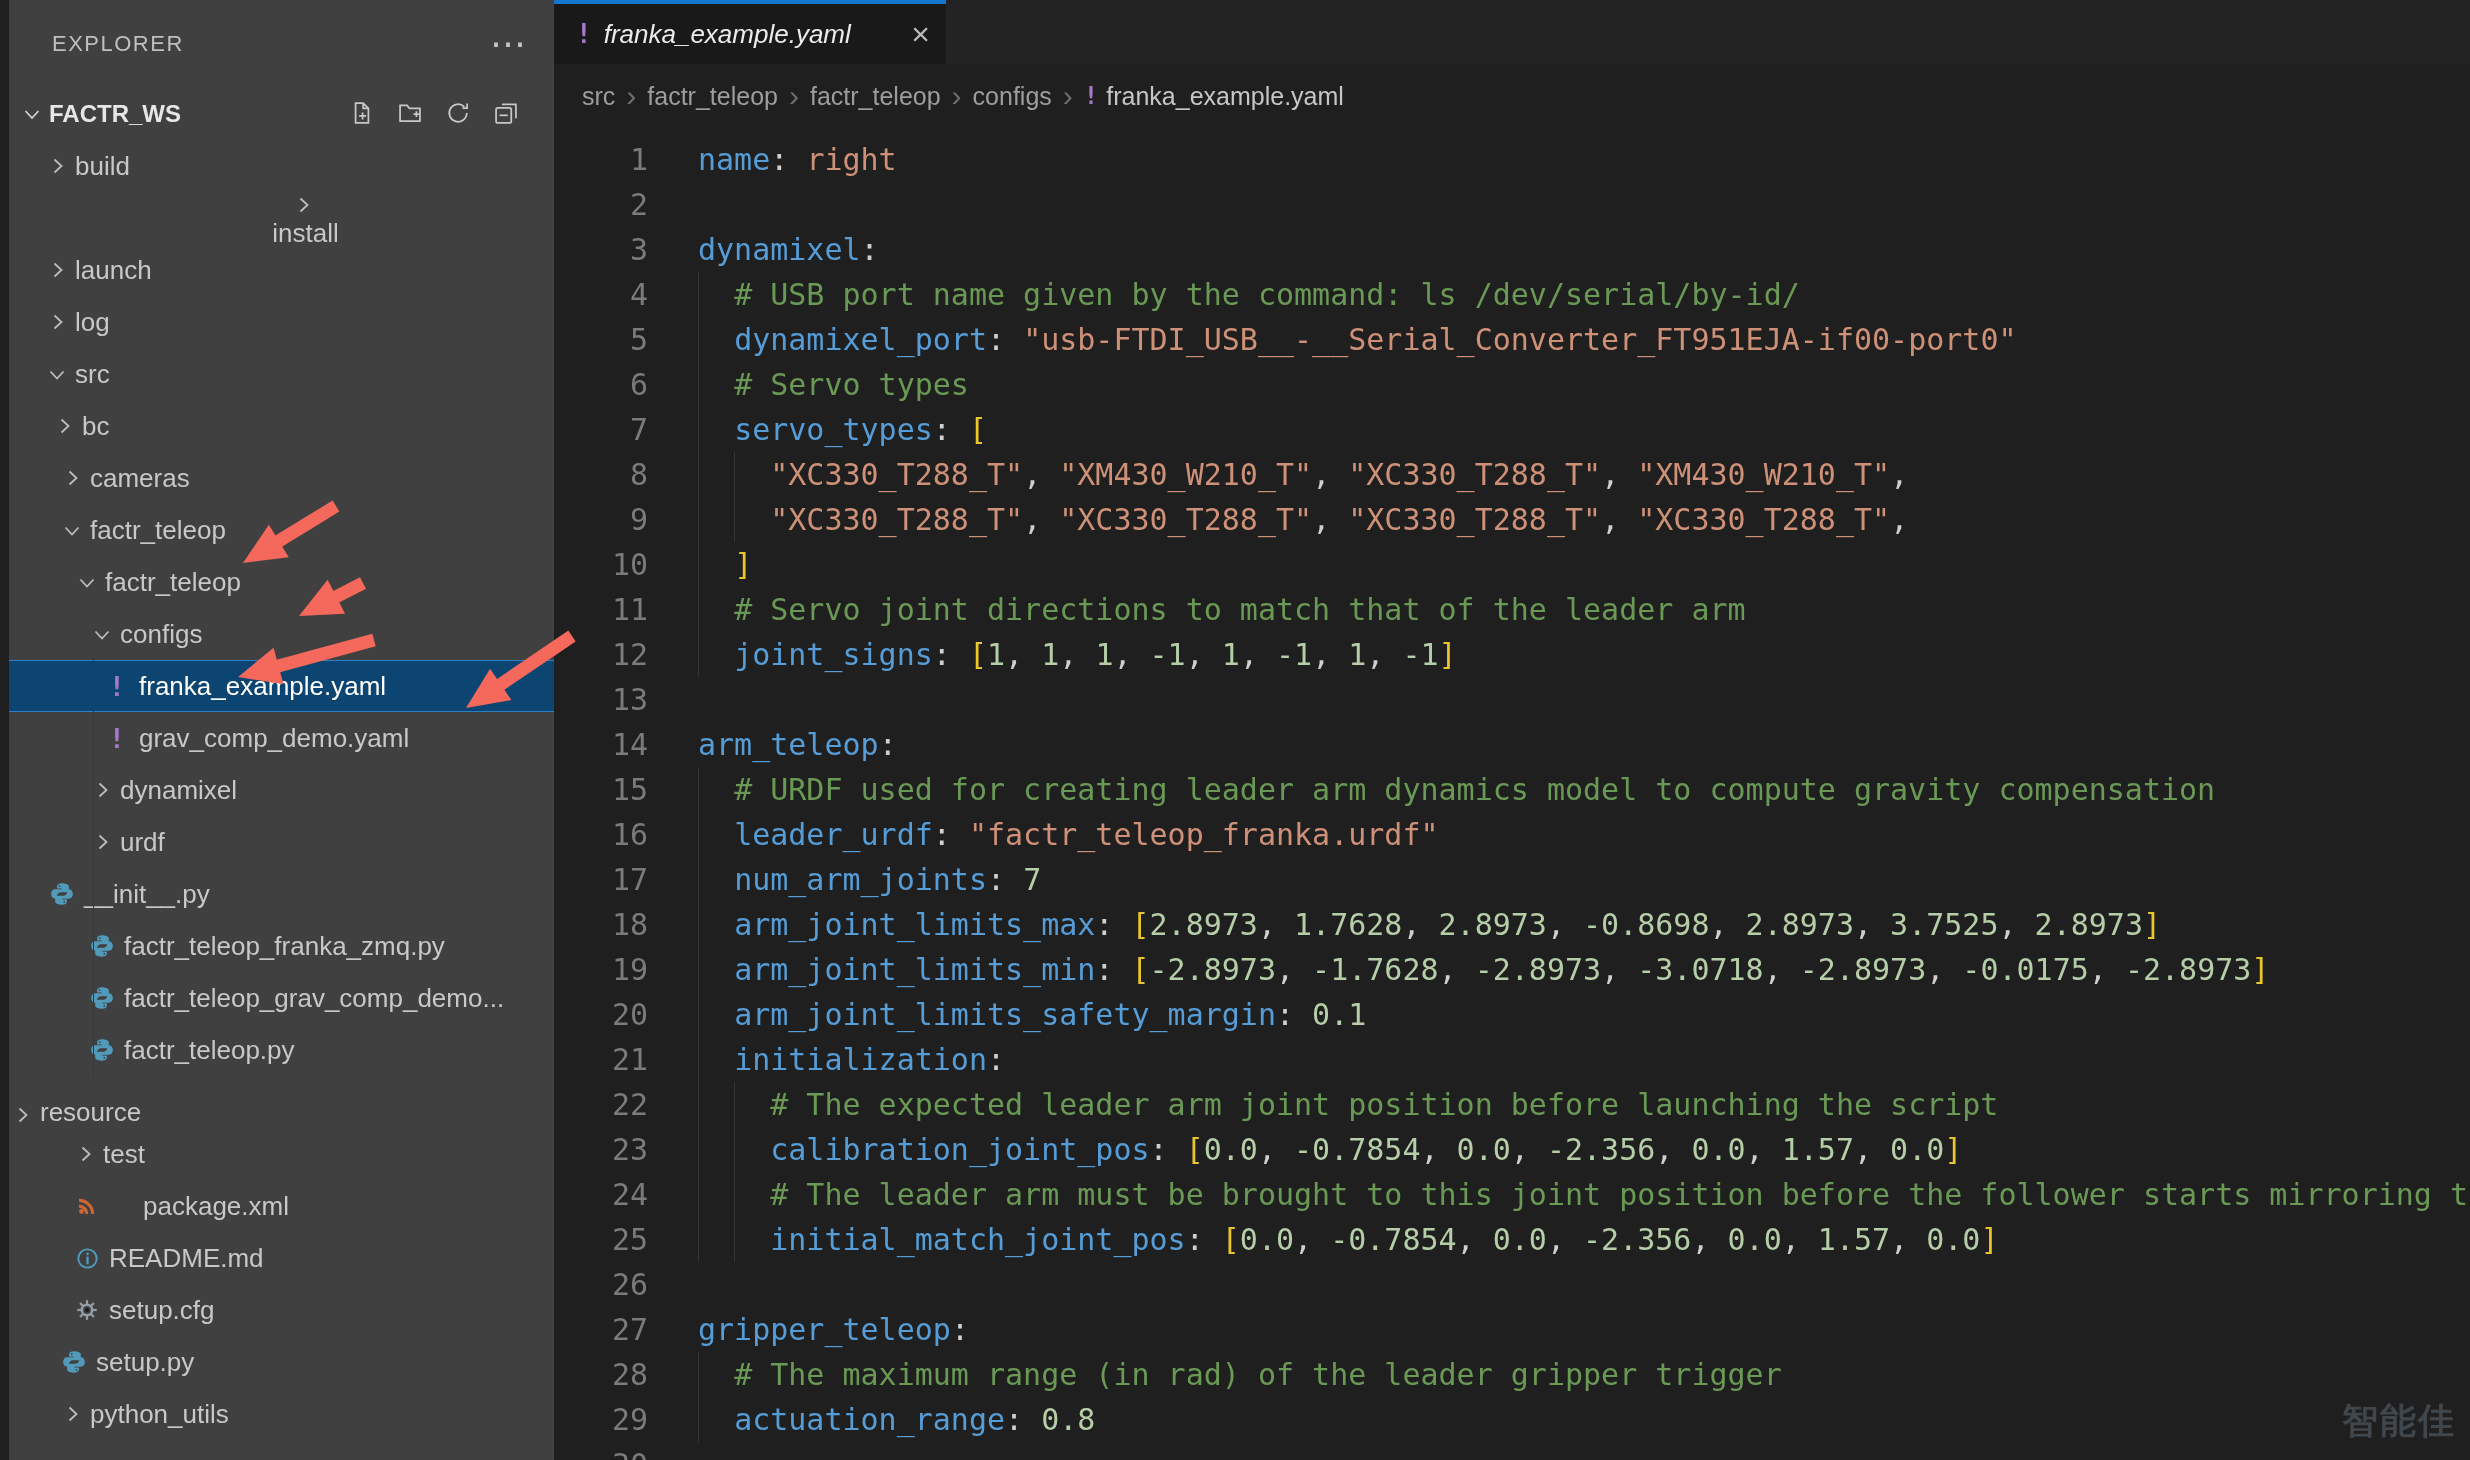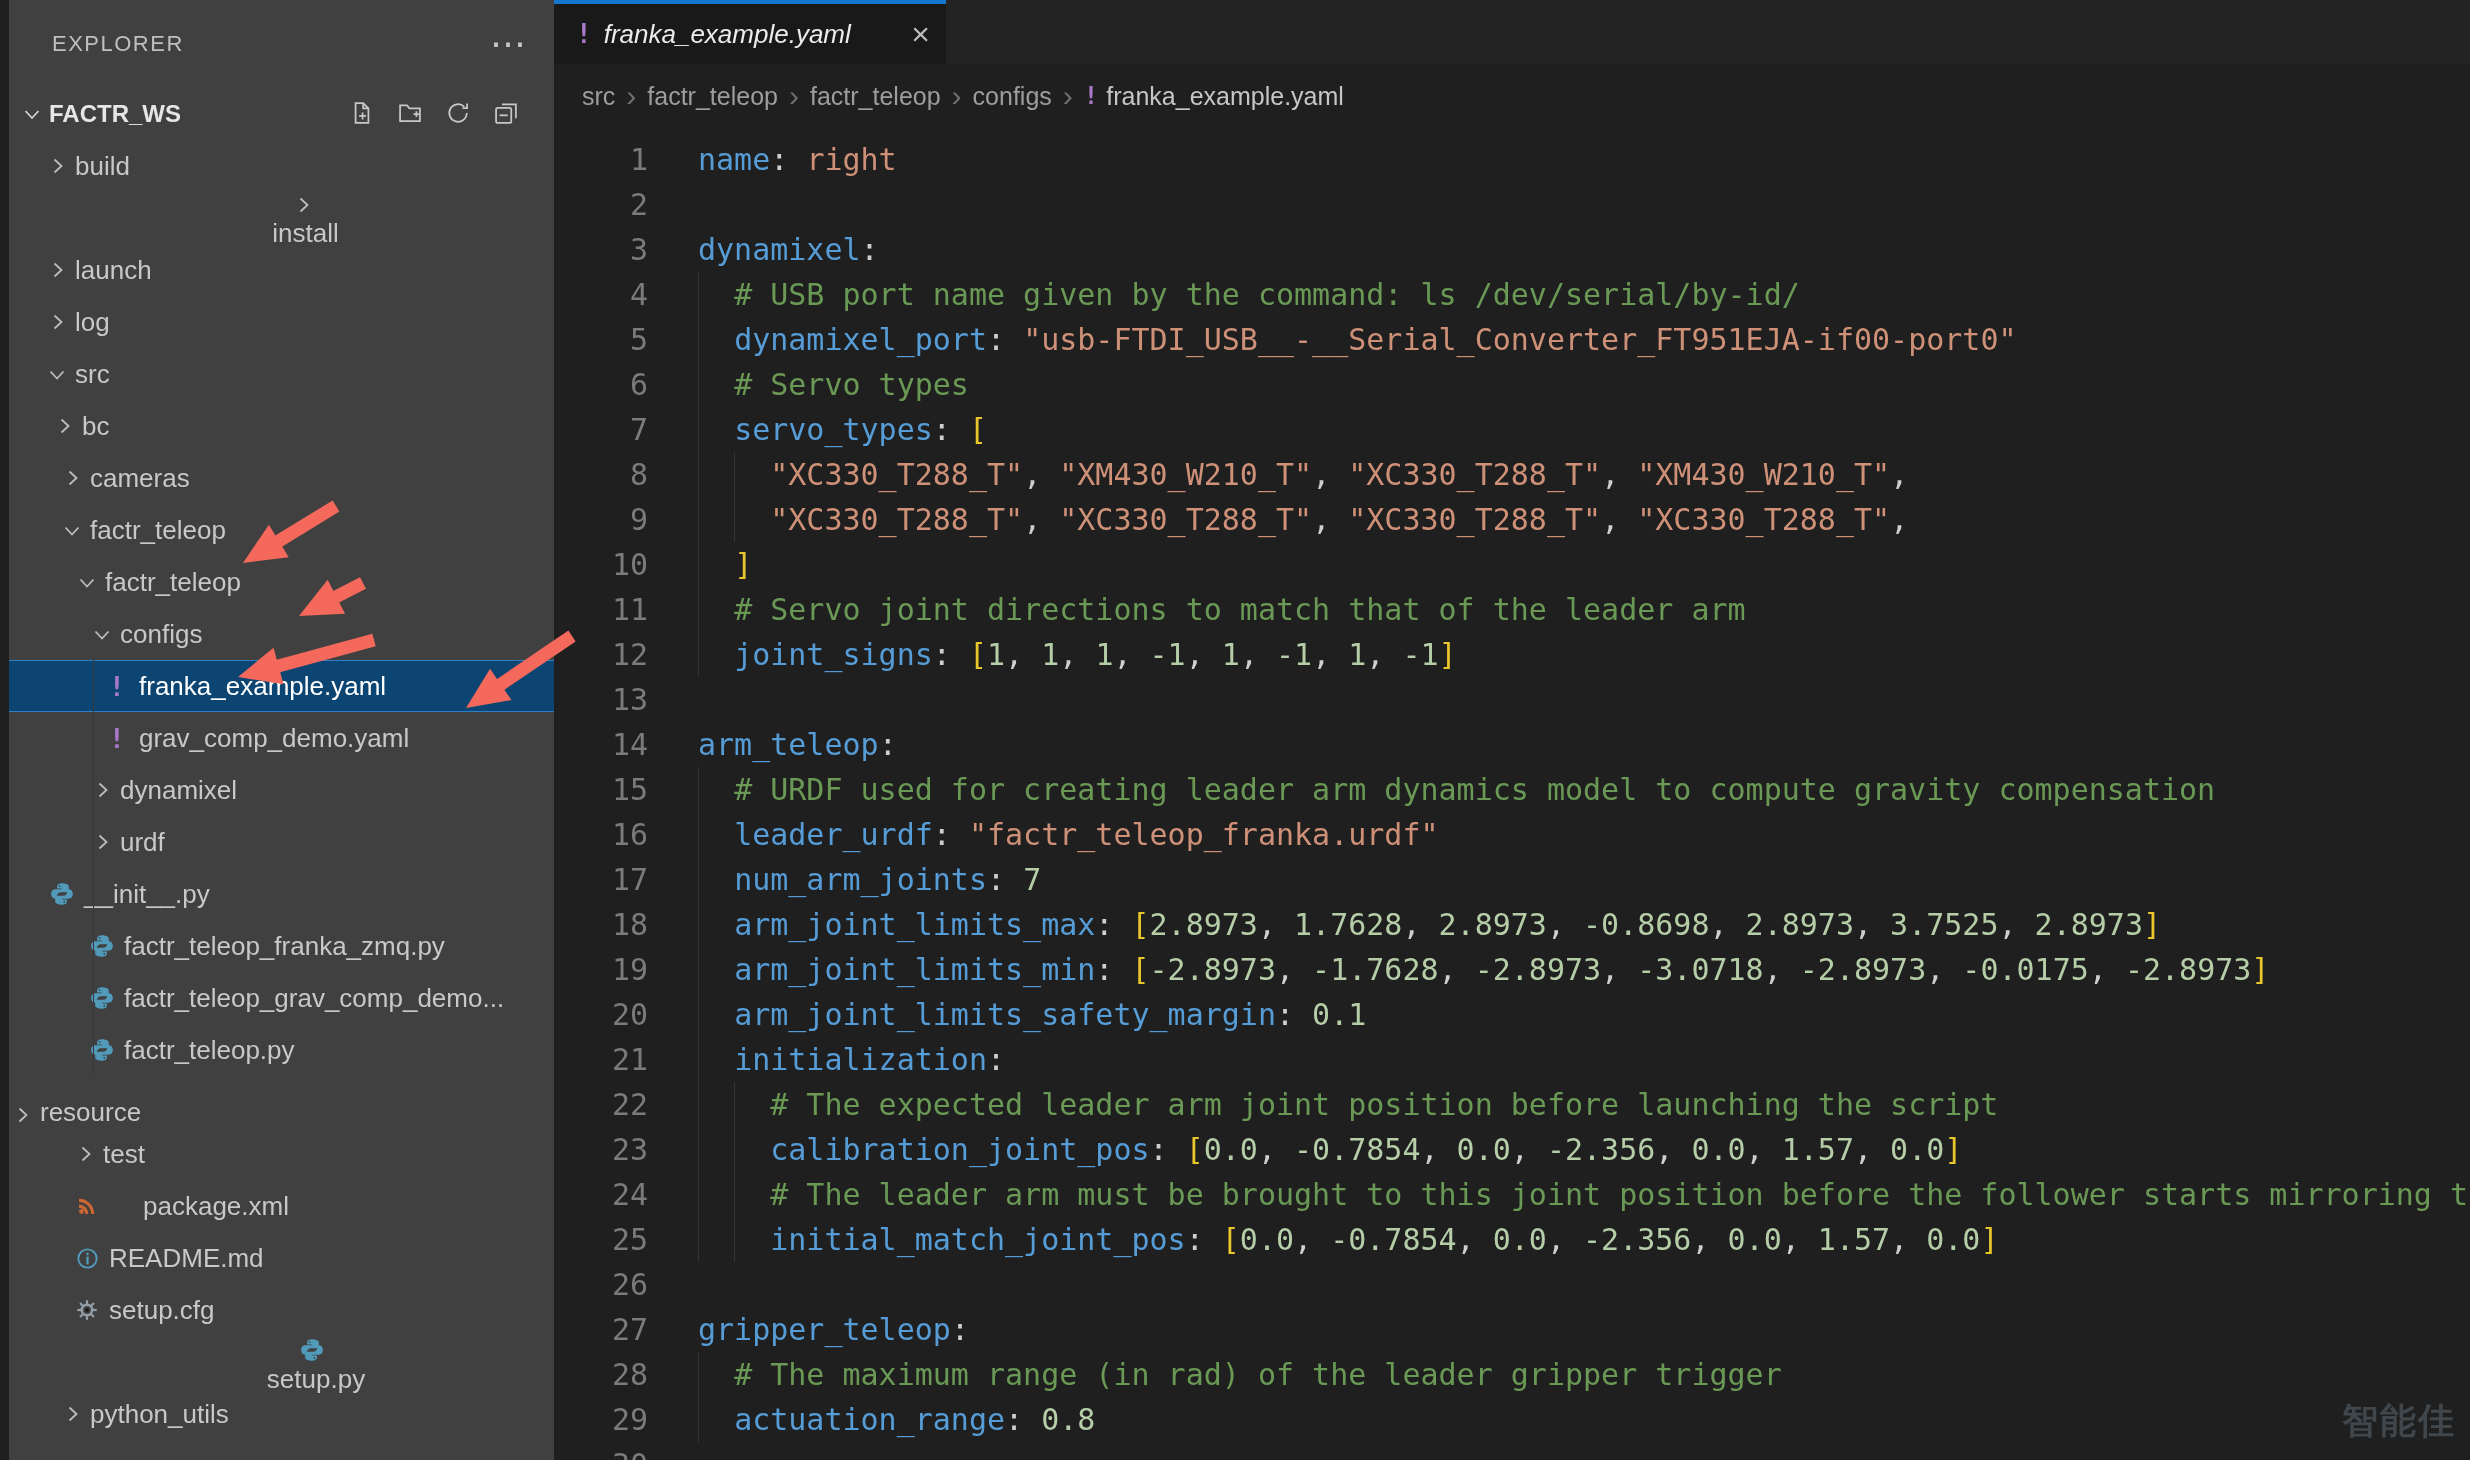--- a/index.html
+++ b/index.html
@@ -290,21 +290,21 @@
                 <rect x="10.9" y="2.2" width="2.2" height="5" transform="rotate(225 12 12)"></rect>
                 <rect x="10.9" y="2.2" width="2.2" height="5" transform="rotate(270 12 12)"></rect>
                 <rect x="10.9" y="2.2" width="2.2" height="5" transform="rotate(315 12 12)"></rect>
               </g>
               <circle cx="12" cy="12" r="5.2" stroke="var(--gear)" stroke-width="2.6" fill="none"></circle>
               <circle cx="12" cy="12" r="2" fill="#1c1c1c"></circle>
             </svg>
           </span>
           <span class="tlabel">setup.cfg</span>
         </div>
-        <div class="trow" style="padding-left: 52px; flex-direction: column;">
+        <div class="trow" style="padding-left: 52px;">
           <span class="ficon">
             <svg width="26" height="26" viewBox="0 0 24 24" fill="var(--py)">
               <path d="M12 2c-2.6 0-4.5.9-4.5 2.8V7h4.3v.7H5.6C3.6 7.7 2 9.2 2 12s1.6 4.3 3.6 4.3h1.7v-2.4c0-1.9 1.7-3.6 3.7-3.6h4.4c1.6 0 2.9-1.3 2.9-2.9V4.8C18.3 2.9 14.6 2 12 2zm-2.1 1.9c.4 0 .8.3.8.8s-.4.8-.8.8-.8-.3-.8-.8.4-.8.8-.8z"></path>
               <path d="M12 22c2.6 0 4.5-.9 4.5-2.8V17h-4.3v-.7h6.2c2 0 3.6-1.5 3.6-4.3s-1.6-4.3-3.6-4.3h-1.7v2.4c0 1.9-1.7 3.6-3.7 3.6H8.6c-1.6 0-2.9 1.3-2.9 2.9v2.6c0 1.9 3.7 2.8 6.3 2.8zm2.1-1.9c-.4 0-.8-.3-.8-.8s.4-.8.8-.8.8.3.8.8-.4.8-.8.8z"></path>
             </svg>
           </span>
           <span class="tlabel">setup.py</span>
         </div>
         <div class="trow" style="padding-left: 50px;">
           <span class="twisty">

